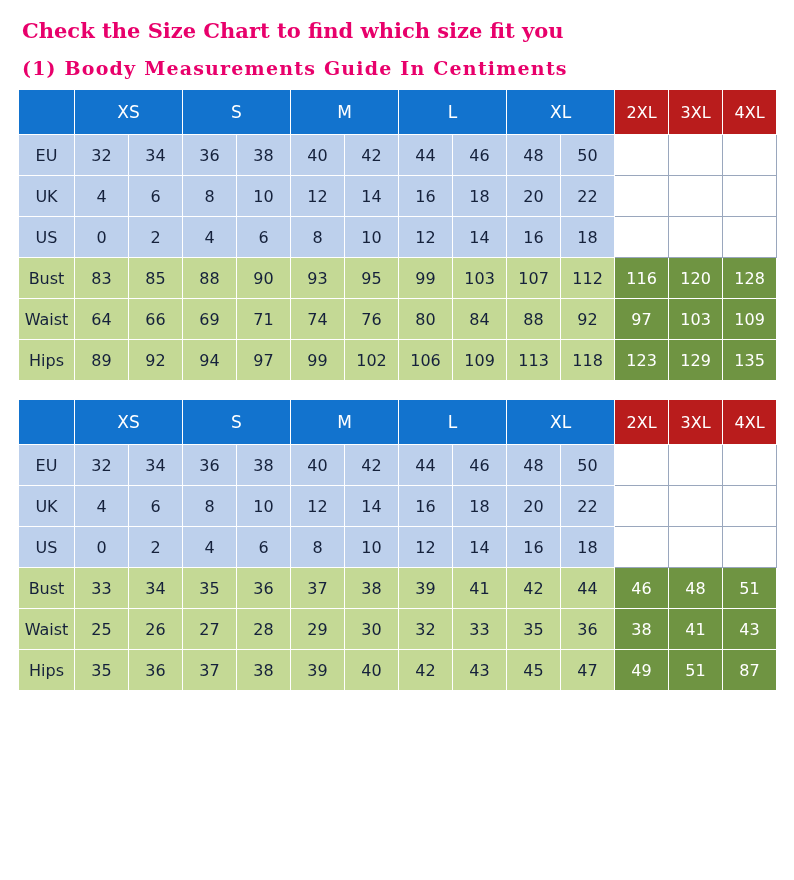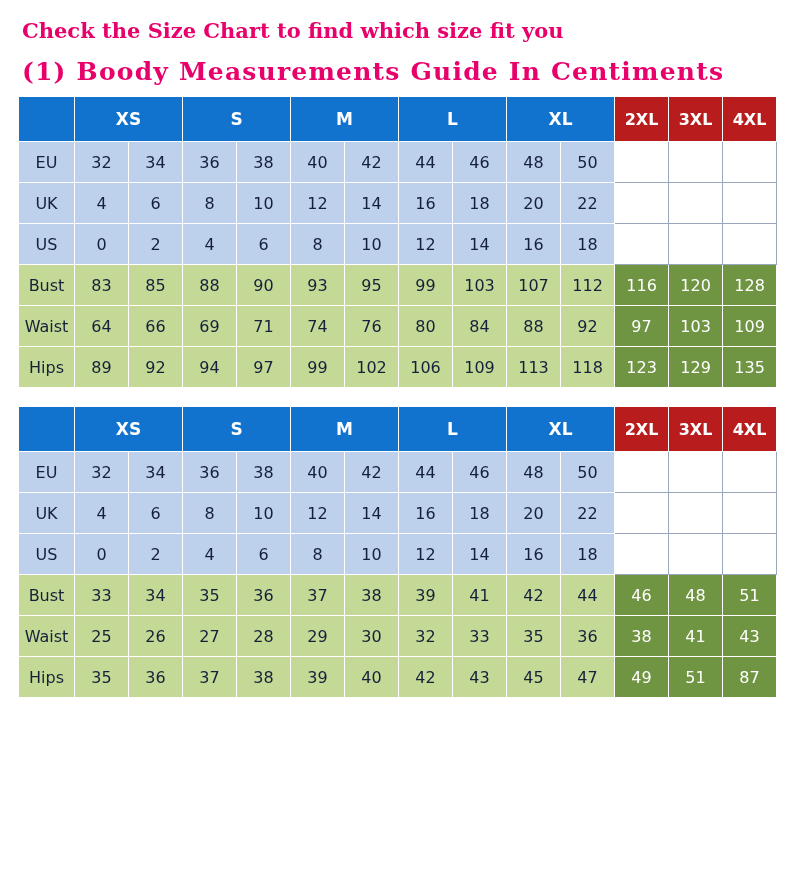--- a/index.html
+++ b/index.html
@@ -26,21 +26,21 @@
     font-family: "DejaVu Serif", serif;
     font-weight: bold;
     font-size: 21px;
     letter-spacing: 0px;
     margin: 6px 0 14px 4px;
   }
   .section-title {
     color: #e8006b;
     font-family: "DejaVu Serif", serif;
     font-weight: bold;
-    font-size: 25px;
+    font-size: 19px;
     letter-spacing: 1.2px;
     margin: 0 0 10px 4px;
   }
   .chart-wrap {
     margin: 0 0 18px 0;
   }
   table.size-chart {
     border-collapse: collapse;
     width: 756px;
     table-layout: fixed;
@@ -52,21 +52,21 @@
     font-family: "DejaVu Sans", sans-serif;
     font-size: 16px;
     height: 40px;
     padding: 0;
     color: #15213b;
   }
   
   tr.header-row td {
     background: #1273ce;
     color: #ffffff;
-    font-weight: bold;
+    font-weight: normal;
     font-size: 17px;
     height: 44px;
   }
   tr.header-row td.hdr-dark {
     background: #b91c1c;
     color: #ffffff;
     font-size: 16px;
   }
   tr.header-row td.hdr-corner {
     background: #1273ce;

